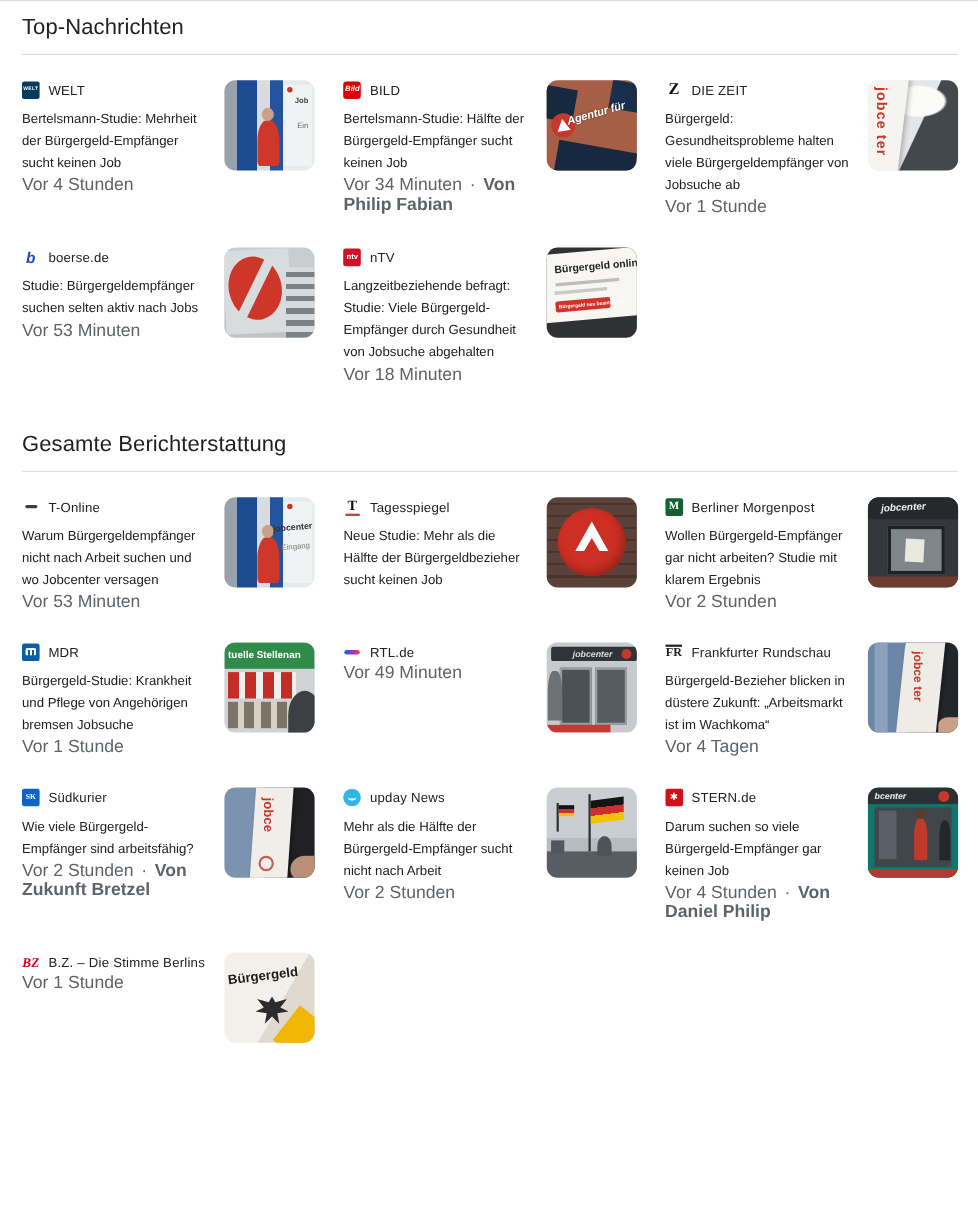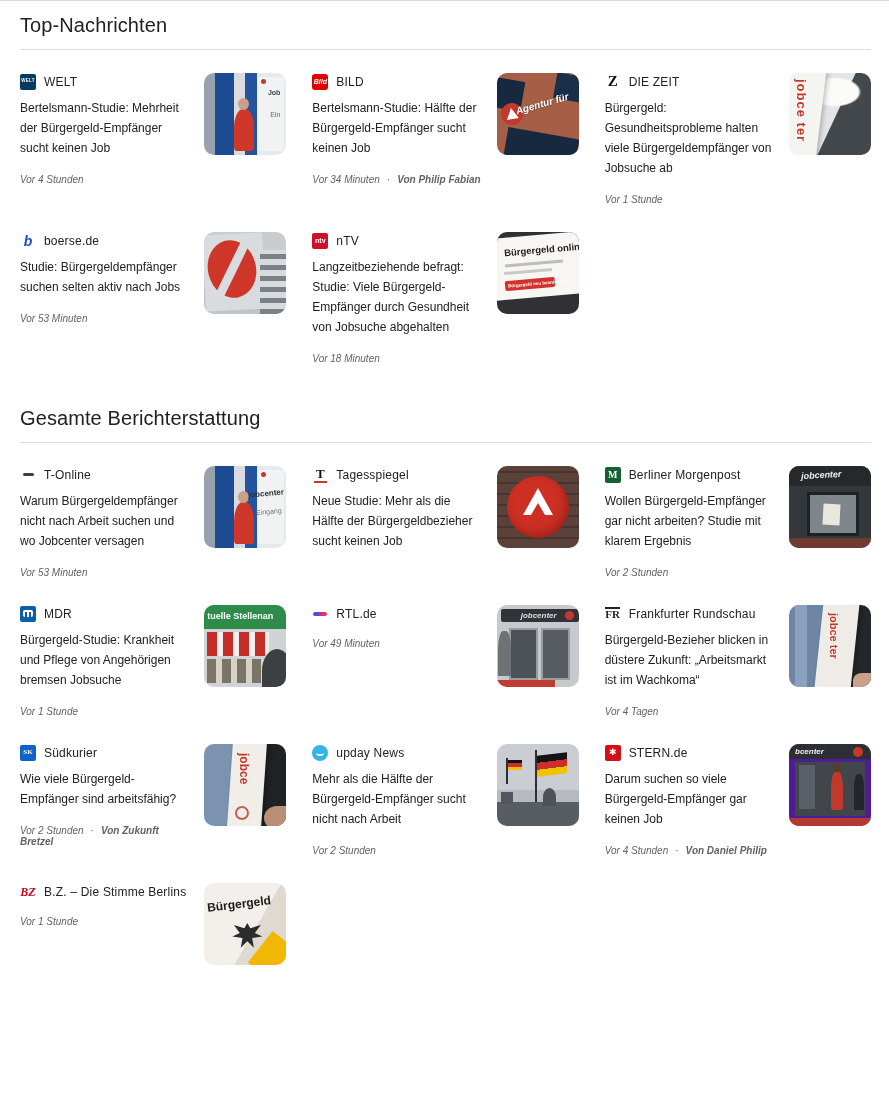--- a/index.html
+++ b/index.html
@@ -7,21 +7,21 @@
   .topline{border-top:1px solid #d9dadc;}
   .page{padding:0 18px 16px 20px;border-radius:13px;}
   .sec-title{font-size:20px;font-weight:400;color:#202124;margin:0;padding:13px 0 12px;letter-spacing:.1px;}
   .divider{border-top:1px solid #dadce0;height:0;}
   .grid{display:grid;grid-template-columns:1fr 1fr 1fr;column-gap:26px;row-gap:27px;margin:23px 0 30px;}
   .article{display:flex;gap:16px;align-items:flex-start;}
   .atext{flex:1;min-width:0;}
   .src{display:flex;align-items:center;font-size:12px;color:#202124;height:17px;}
   .sname{letter-spacing:.2px;cursor:pointer;}
   .headline{font-size:12px;font-weight:400;color:#202124;line-height:20px;margin:8px 0 0;cursor:pointer;}
-  .meta{margin-top:16px;font-size:10px;color:#5f6368;font-style:italic;}
+  .meta{margin-top:2px;font-size:16px;color:#5f6368;}
   .meta .dot{margin:0 7px;}
   .meta .author{font-weight:700;color:#5f6368;}
 
   
   .badge{width:16px;height:16px;margin-right:8px;display:flex;align-items:center;justify-content:center;flex:none;position:relative;}
   .badge .bt{display:block;line-height:1;}
   .badge-welt{background:#063a5e;border-radius:2px;}
   .badge-welt .bt{color:#fff;font-size:4.5px;font-weight:700;letter-spacing:.3px;}
   .badge-bild{background:#dd0000;border-radius:3px;}
   .badge-bild .bt{color:#fff;font-size:7px;font-weight:800;font-style:italic;}
@@ -129,21 +129,21 @@
 
   .thumb-upday{background:linear-gradient(#caced2 0 46px,#b6bbbf 46px 82px);}
   .thumb-upday .b1{left:0;bottom:0;width:82px;height:24px;background:#575d63;}
   .thumb-upday .b2{left:46px;bottom:20px;width:13px;height:18px;background:#4d5359;border-radius:50% 50% 0 0;}
   .thumb-upday .b3{left:4px;bottom:22px;width:12px;height:12px;background:#51575d;}
   .thumb-upday .fp{left:38px;top:6px;width:2px;height:52px;background:#2d3033;}
   .thumb-upday .f1{left:40px;top:10px;width:30px;height:21px;background:linear-gradient(#141414 0 7px,#cf2e2e 7px 14px,#f2c200 14px 21px);transform:skewY(-7deg);}
   .thumb-upday .fp2{left:9px;top:14px;width:2px;height:26px;background:#2d3033;}
   .thumb-upday .f2{left:11px;top:16px;width:14px;height:10px;background:linear-gradient(#141414 0 3px,#cf2e2e 3px 7px,#f2c200 7px 10px);}
 
-  .thumb-stern{background:#4c1d95;}
+  .thumb-stern{background:#0f766e;}
   .thumb-stern .sg{left:0;top:0;width:82px;height:15px;background:#2c2f33;}
   .thumb-stern .ba{right:8px;top:3px;width:10px;height:10px;background:#c5392c;border-radius:50%;}
   .thumb-stern .dr{left:6px;top:18px;width:70px;height:54px;background:#41464b;}
   .thumb-stern .g1{left:10px;top:21px;width:16px;height:44px;background:#596067;}
   .thumb-stern .ps{left:42px;top:28px;width:12px;height:38px;background:#c0392b;border-radius:40% 40% 8% 8%;}
   .thumb-stern .hd{left:44px;top:20px;width:8px;height:8px;background:#5a3b2e;border-radius:50%;}
   .thumb-stern .p2{right:7px;top:30px;width:10px;height:36px;background:#23262a;border-radius:40% 40% 0 0;}
   .thumb-stern .cp{left:0;bottom:0;width:82px;height:8px;background:#b23a30;}
   .thumb-stern .cap1{left:6px;top:4px;font-size:8px;font-weight:700;font-style:italic;color:#eee;}
 

